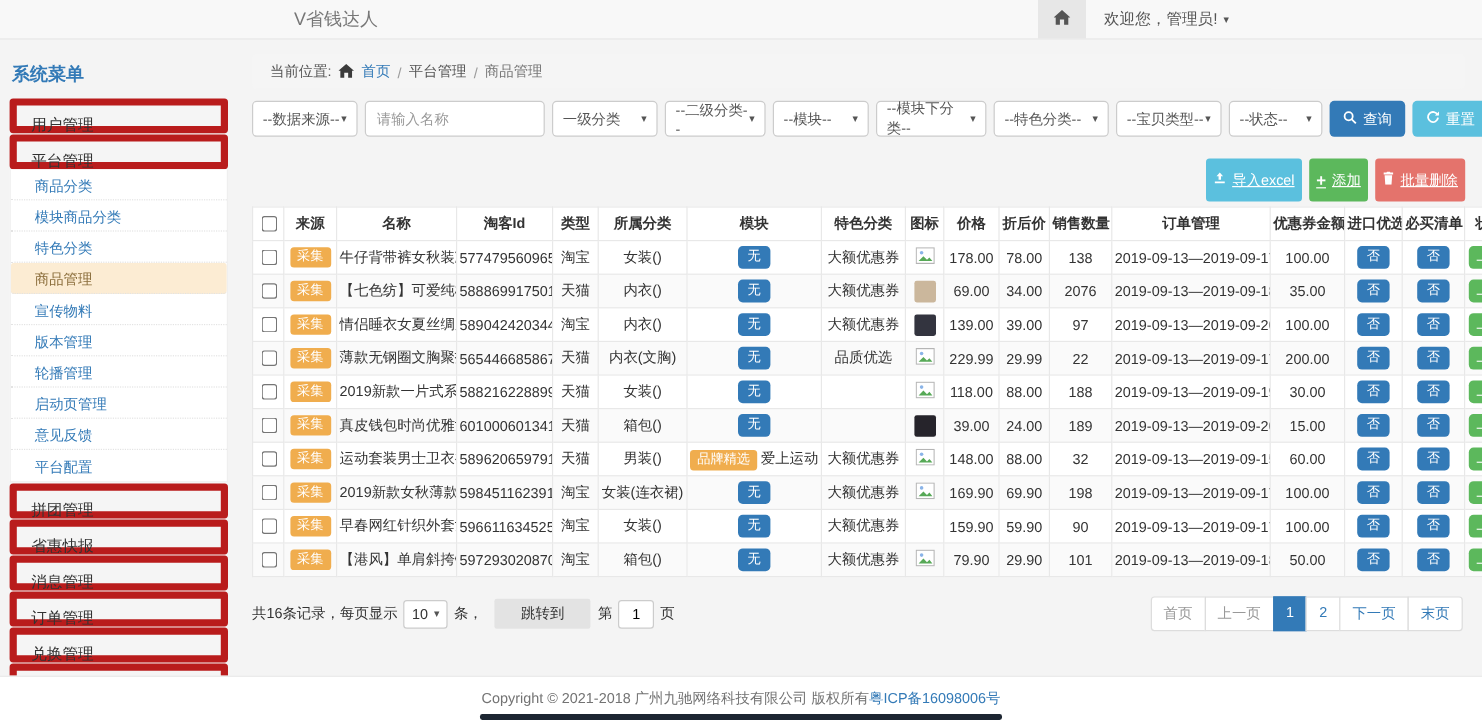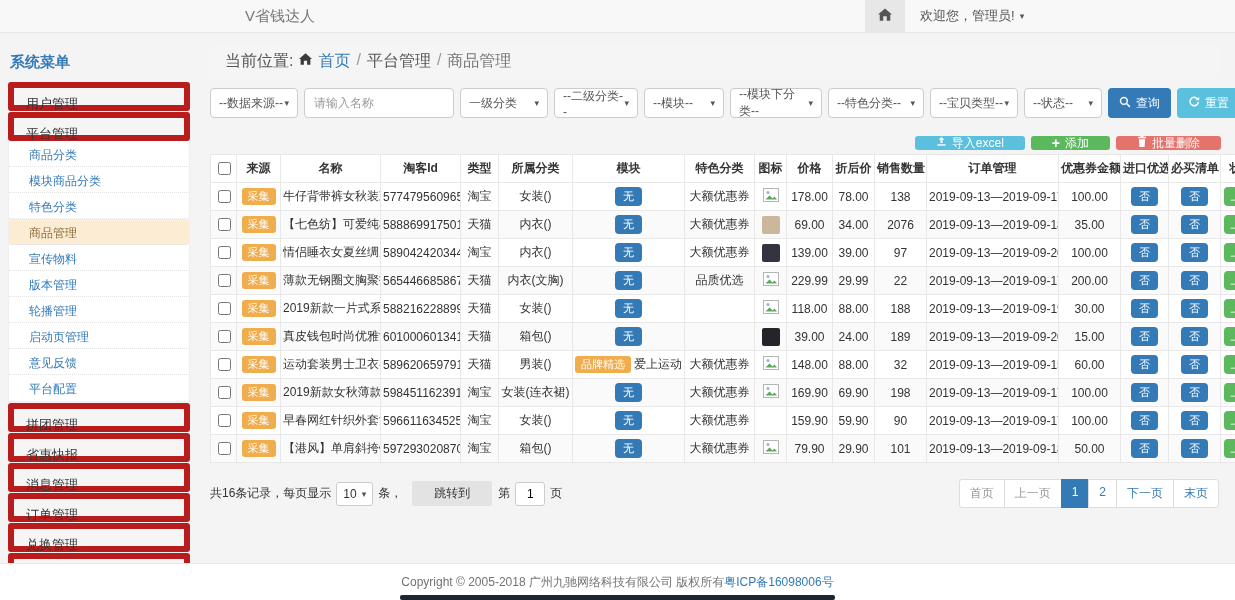--- a/index.html
+++ b/index.html
@@ -26,40 +26,40 @@
   .sidebar-title { color:#337ab7; font-size:15px; font-weight:bold; padding:12px 2px 10px 2px; }
   .side-group { margin-bottom:1px; }
   .side-group-header { background:#f5f5f5; border:6px solid #b91c1c; border-radius:3px;
                        padding:7px 12px; font-size:13px; color:#333; cursor:pointer; height:29px; }
   .side-sub { background:#fff; border:1px solid #efefef; border-top:none; padding:0; }
   .side-sub-item { padding:6px 12px 6px 20px; font-size:12px; color:#337ab7;
                    border-bottom:1px dotted #e3e3e3; cursor:pointer; height:26px; }
   .side-sub-item:last-child { border-bottom:none; }
   .side-sub-item.active { background:#fcecd3; border-radius:3px; color:#8a6d3b; }
   
-  .breadcrumb { background:#f5f5f5; border-radius:4px; padding:6px 15px; font-size:16px;
-                color:#555; display:flex; align-items:flex-start; gap:6px; }
+  .breadcrumb { background:#f5f5f5; border-radius:4px; padding:6px 15px; font-size:12px;
+                color:#555; display:flex; align-items:flex-end; gap:6px; }
   .bc-home-link { color:#337ab7; cursor:pointer; }
   .bc-sep { color:#9a9a9a; }
   .bc-current { color:#777; }
   
   .filter-bar { margin-top:10px; display:flex; align-items:center; gap:6px; }
   .fselect { height:30px; border:1px solid #ccc; border-radius:4px; background:#fff;
              display:flex; align-items:center; justify-content:space-between;
              padding:0 8px; font-size:12px; color:#555; cursor:pointer; flex:none; }
   .finput { height:30px; border:1px solid #ccc; border-radius:4px; padding:0 9px;
             font-size:12px; width:150px; color:#555; flex:none; }
   .finput::placeholder { color:#9a9a9a; }
   .btn { height:30px; border:none; border-radius:4px; color:#fff; font-size:12px;
          display:inline-flex; align-items:center; gap:5px; padding:0 11px; cursor:pointer; flex:none; }
   .btn-primary { background:#337ab7; }
   .btn-info { background:#5bc0de; }
   .btn-success { background:#5cb85c; }
   .btn-danger-light { background:#e4736c; }
-  .btn-sm { height:14px; border-radius:3px; padding:0 21px; }
+  .btn-sm { height:36px; border-radius:3px; padding:0 6px;text-decoration:underline; }
   .plus-glyph { font-size:14px; font-weight:bold; line-height:1; }
   
   .toolbar { margin-top:18px; display:flex; justify-content:flex-end; gap:6px; }
   
   table.grid { width:100%; border-collapse:collapse; table-layout:fixed; background:#fff;
                margin-top:4px; font-size:12px; color:#333; }
   .grid th, .grid td { border:1px solid #e8e8e8; text-align:center; padding:4px 2px;
                        white-space:nowrap; overflow:hidden; height:25px; }
   .grid th { font-weight:bold; background:#fff; }
   .grid tbody tr:nth-child(even) { background:#fafafa; }
@@ -535,16 +535,16 @@
           <span class="pg active">1</span>
           <span class="pg">2</span>
           <span class="pg">下一页</span>
           <span class="pg">末页</span>
         </div>
     </div>
   </div>
 </div>
 
 <div class="footer">
-  <span>Copyright © 2005-2018 广州九驰网络科技有限公司 版权所有</span>
+  <span>Copyright © 2021-2018 广州九驰网络科技有限公司 版权所有</span>
     <a class="icp">粤ICP备16098006号</a>
 </div>
 <div class="bottom-bar"></div>
 
 </body></html>

